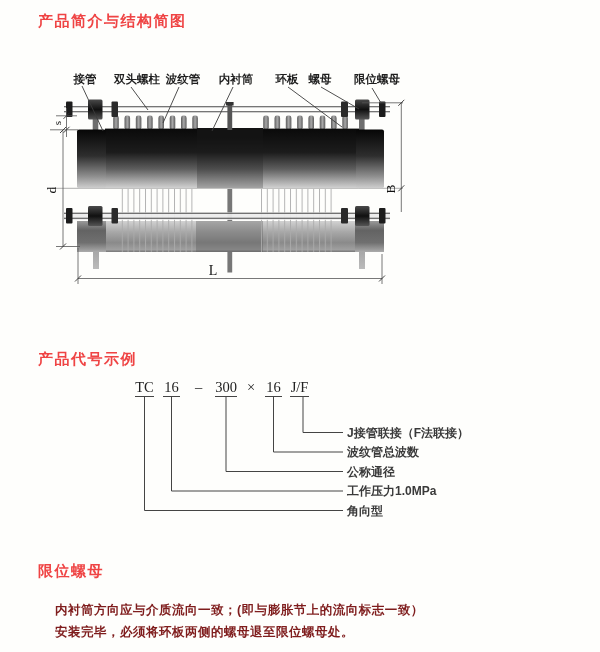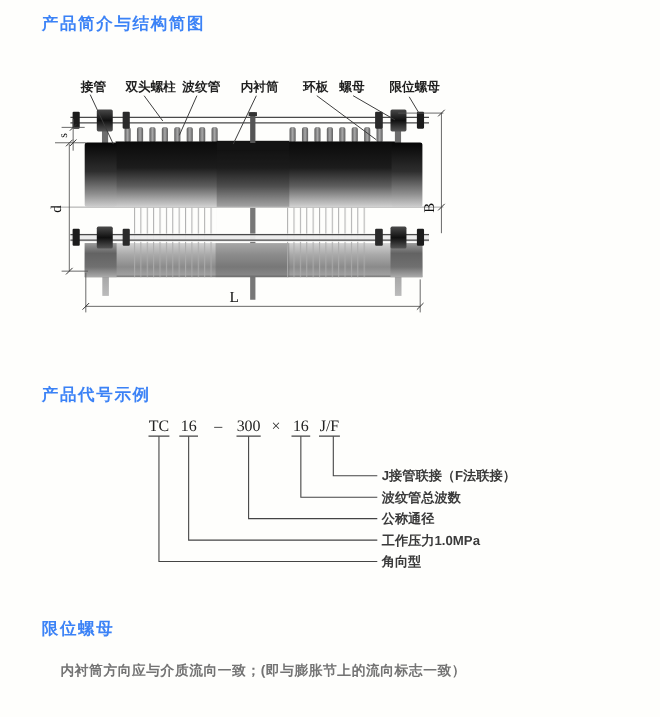--- a/index.html
+++ b/index.html
@@ -5,31 +5,31 @@
   html,body{margin:0;padding:0;}
   body{
     width:600px;height:652px;
     background:#fefefc;
     font-family:"Liberation Sans",sans-serif;
     position:relative;overflow:hidden;
   }
   .page{position:absolute;inset:0;}
   .sec-title{
     position:absolute;left:38px;margin:0;
-    font-size:15px;font-weight:700;color:#3b82f6;
+    font-size:15px;font-weight:700;color:#ef4444;
     letter-spacing:1.5px;
   }
   .t1{top:12px;}
   .t2{top:350px;}
   .t3{top:562px;}
   .diagram{position:absolute;left:40px;top:65px;width:425px;height:270px;}
   .codetree{position:absolute;left:130px;top:380px;width:360px;height:148px;}
   .install-line{
     position:absolute;left:55px;margin:0;
-    font-size:12.5px;font-weight:600;color:#737373;letter-spacing:.5px;
+    font-size:12.5px;font-weight:600;color:#7f1d1d;letter-spacing:.5px;
     white-space:nowrap;
   }
   .l1{top:602px;}
   .l2{top:624px;}
   
   .plabel{font:700 11.5px "Liberation Sans",sans-serif;fill:#1f1f1f;text-anchor:middle;}
   .dimtext{font:13.5px "Liberation Serif",serif;fill:#111;text-anchor:middle;}
   .dimtext-s{font:11px "Liberation Serif",serif;fill:#111;text-anchor:middle;}
   .dimL{font:14px "Liberation Serif",serif;fill:#111;text-anchor:middle;}
   .codeseg{font:14.5px "Liberation Serif",serif;fill:#222;text-anchor:middle;}
@@ -223,14 +223,15 @@
     <text class="anno" x="347" y="436.5">J接管联接（F法联接）</text>
     <text class="anno" x="347" y="456">波纹管总波数</text>
     <text class="anno" x="347" y="475.5">公称通径</text>
     <text class="anno" x="347" y="495">工作压力1.0MPa</text>
     <text class="anno" x="347" y="514.5">角向型</text>
   </svg>
 
   <h2 class="sec-title t3">限位螺母</h2>
 
   <p class="install-line l1">内衬筒方向应与介质流向一致；(即与膨胀节上的流向标志一致）</p>
+  <p class="install-line l2">安装完毕，必须将环板两侧的螺母退至限位螺母处。</p>
 
 </div>
 
 </body></html>

